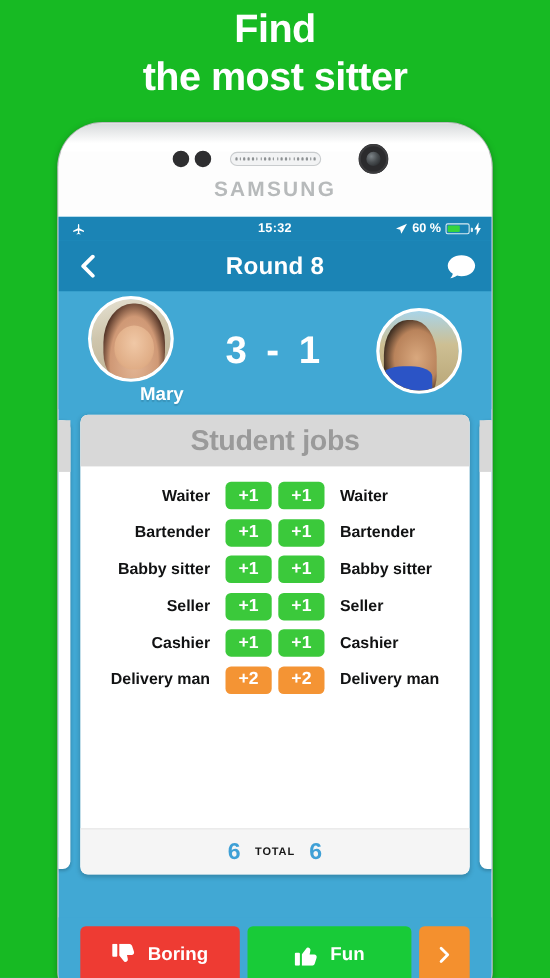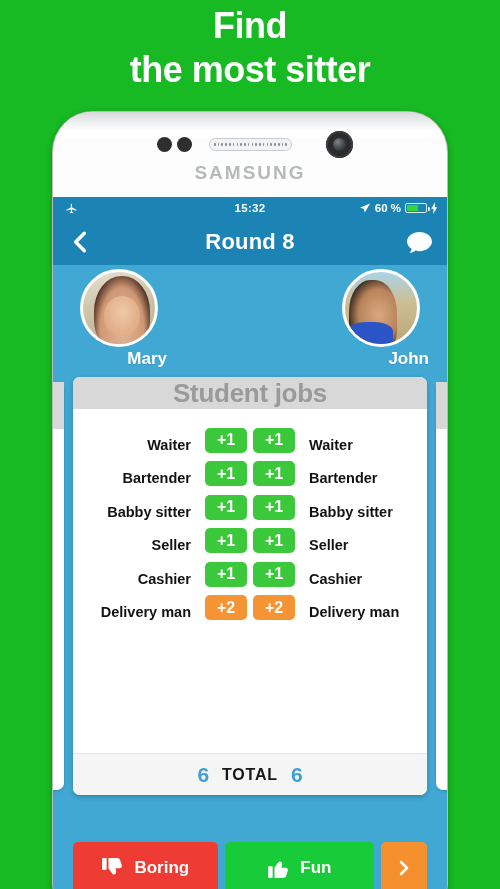--- a/index.html
+++ b/index.html
@@ -137,27 +137,27 @@
   .card-side .bandtop {
     position:absolute; left:0; top:0; width:100%; height:47px; background:#d8d8d8;
   }
   .card {
     position:absolute; left:20px; top:5px; width:354px; height:418px;
     background:#ffffff; border-radius:7px;
     box-shadow:0 2px 5px rgba(0,0,0,0.22);
     display:flex; flex-direction:column; overflow:hidden;
   }
   .card-head {
-    height:32px; background:#d8d8d8; display:flex; align-items:center; justify-content:center;
+    height:47px; background:#d8d8d8; display:flex; align-items:center; justify-content:center;
   }
   .card-title { color:#9a9a9a; font-size:26px; font-weight:bold; letter-spacing:-0.3px; }
   .card-body { flex:1; padding:10px 0 0 0; }
 
   .row {
-    display:flex; align-items:flex-end; justify-content:center;
+    display:flex; align-items:center; justify-content:center;
     height:33.5px; gap:6px;
   }
   .row .lbl {
     width:118px; font-size:14.5px; font-weight:bold; color:#111213;
     text-align:right; padding-right:8px;
   }
   .row .lbl.r { text-align:left; padding-right:0; padding-left:8px; }
   .badge {
     width:42px; height:25px; border-radius:5px;
     color:#ffffff; font-weight:bold; font-size:16px;
@@ -165,21 +165,21 @@
     cursor:pointer;
   }
   .badge.green { background:#3bc93b; }
   .badge.orange { background:#f49434; }
 
   .card-foot {
     height:42px; background:#f5f5f5; border-top:1px solid #e6e6e6;
     display:flex; align-items:center; justify-content:center; gap:13px;
   }
   .tot-num { color:#3fa0d6; font-size:21px; font-weight:bold; }
-  .tot-lbl { color:#171717; font-size:16px; font-weight:bold; letter-spacing:0.8px; }
+  .tot-lbl { color:#171717; font-size:10px; font-weight:bold; letter-spacing:0.8px; }
 
   
   .actionbar {
     position:absolute; left:0; bottom:0; width:394px; height:68px;
     background:#41a8d4; display:flex; align-items:center; gap:7px; padding:0 20px;
   }
   .btn {
     height:52px; border-radius:5px; color:#ffffff;
     display:flex; align-items:center; justify-content:center; gap:9px;
     font-size:17px; font-weight:bold; cursor:pointer;
@@ -262,23 +262,23 @@
       <svg class="nav-chat" viewBox="0 0 28 24">
         <path fill="#ffffff" d="M14 1C6.8 1 1 5.5 1 11c0 3.1 1.9 5.9 4.8 7.7-.3 1.7-1.3 3.3-2.6 4.3 2.4-.2 4.8-1.2 6.7-2.6 1.3.4 2.7.6 4.1.6 7.2 0 13-4.5 13-10S21.2 1 14 1z"></path>
       </svg>
     </div>
 
     <div class="scorebar">
       <div class="player">
         <div class="avatar mary"></div>
         <div class="pname">Mary</div>
       </div>
+      <div class="score">3 - 1</div>
       <div class="player">
         <div class="avatar john"></div>
-        <div class="pname">John</div>
       </div>
     </div>
 
     <div class="carousel">
       <div class="card-side left">
           <div class="bandtop"></div>
         </div>
       <div class="card-side right">
           <div class="bandtop"></div>
         </div>

